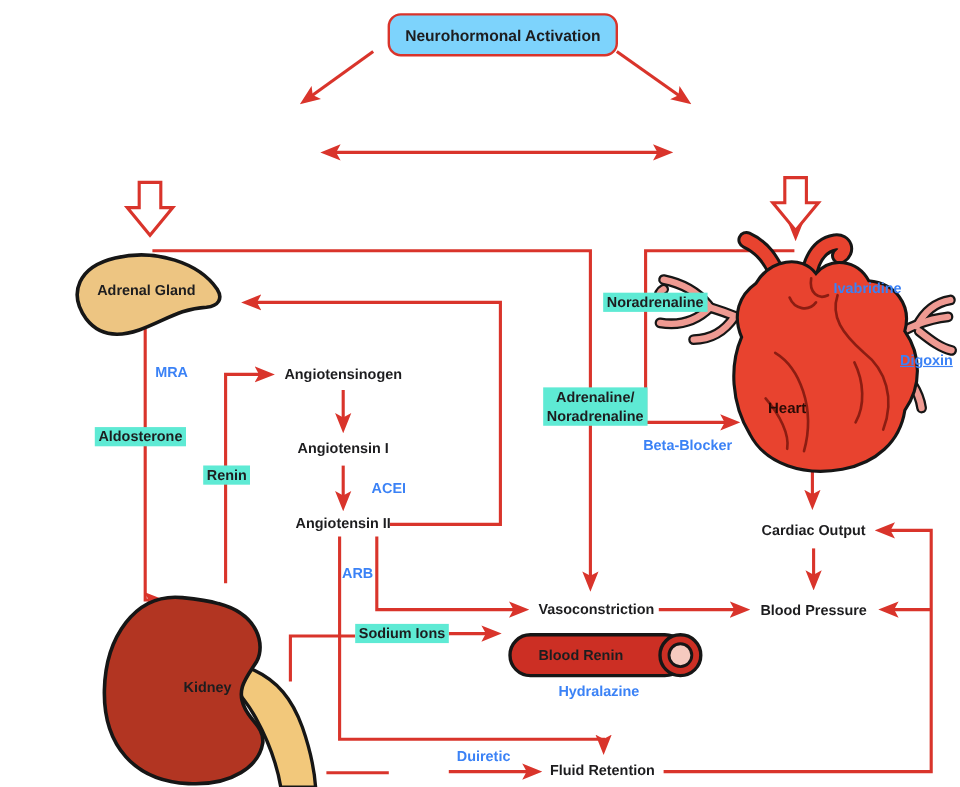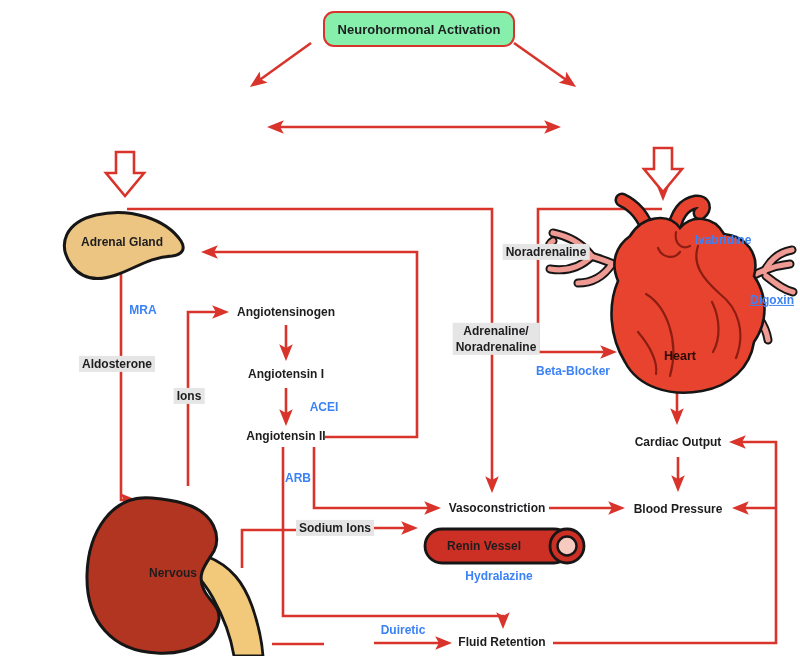--- a/index.html
+++ b/index.html
@@ -2,30 +2,30 @@
 <html><head>
 <meta charset="utf-8">
 <style>
   html,body{margin:0;padding:0;background:#ffffff;}
   #stage{
     position:relative;width:800px;height:656px;background:#ffffff;overflow:hidden;
     font-family:"Liberation Sans",sans-serif;
   }
   #wires{position:absolute;left:0;top:0;}
   .box{
-    position:absolute;border:2.5px solid #d9342b;border-radius:11px;background:#86efac;
+    position:absolute;border:2.5px solid #d9342b;border-radius:11px;background:#7dd3fc;
     display:flex;align-items:center;justify-content:center;
     font-weight:bold;font-size:13px;color:#1d1d1f;text-align:center;
   }
   .lbl{
     position:absolute;transform:translate(-50%,-50%);
     font-weight:bold;font-size:12px;color:#1d1d1f;white-space:nowrap;text-align:center;
     line-height:1.35;
   }
-  .lbl.bg{background:#e5e5e5;padding:0 3px;}
+  .lbl.bg{background:#5eead4;padding:0 3px;}
   .lbl.two{white-space:pre-line;}
   .drug{color:#3b82f6;}
   .heart-txt{color:#2a0b06;font-size:12.5px;}
 </style>
 </head>
 <body>
 
 <div id="stage">
 
   <svg id="wires" width="800" height="656" viewBox="0 0 800 656">
@@ -151,36 +151,36 @@
   <div class="box" style="left:323px;top:11px;width:188px;height:32px;">
     <span>Neurohormonal Activation</span>
   </div>
 
   <div class="lbl bg" style="left:546px;top:252px;">Noradrenaline</div>
   <div class="lbl bg two" style="left:496px;top:339px;">Adrenaline/
 Noradrenaline</div>
   <div class="lbl" style="left:286px;top:312px;">Angiotensinogen</div>
   <div class="lbl" style="left:286px;top:374px;">Angiotensin I</div>
   <div class="lbl" style="left:286px;top:436px;">Angiotensin II</div>
-  <div class="lbl bg" style="left:189px;top:396px;">Ions</div>
+  <div class="lbl bg" style="left:189px;top:396px;">Renin</div>
   <div class="lbl bg" style="left:117px;top:364px;">Aldosterone</div>
   <div class="lbl bg" style="left:335px;top:528px;">Sodium Ions</div>
   <div class="lbl bg" style="left:349px;top:642px;margin-top:36px;">Water</div>
   <div class="lbl" style="left:497px;top:508px;">Vasoconstriction</div>
   <div class="lbl" style="left:502px;top:642px;">Fluid Retention</div>
   <div class="lbl" style="left:678px;top:442px;">Cardiac Output</div>
   <div class="lbl" style="left:678px;top:509px;">Blood Pressure</div>
 
   <div class="lbl drug" style="left:143px;top:310px;">MRA</div>
   <div class="lbl drug" style="left:313px;top:407px;margin-left:11px;">ACEI</div>
   <div class="lbl drug" style="left:298px;top:478px;">ARB</div>
   <div class="lbl drug" style="left:573px;top:371px;">Beta-Blocker</div>
   <div class="lbl drug" style="left:723px;top:240px;">Ivabridine</div>
   <div class="lbl drug" style="left:772px;top:300px;text-decoration:underline;">Digoxin</div>
   <div class="lbl drug" style="left:499px;top:576px;">Hydralazine</div>
   <div class="lbl drug" style="left:403px;top:630px;">Duiretic</div>
 
   <div class="lbl" style="left:122px;top:242px;">Adrenal Gland</div>
-  <div class="lbl heart-txt" style="left:680px;top:341px;margin-top:15px;">Heart</div>
-  <div class="lbl" style="left:173px;top:573px;">Nervous</div>
-  <div class="lbl" style="left:484px;top:546px;">Renin Vessel</div>
+  <div class="lbl heart-txt" style="left:656px;top:341px;">Heart</div>
+  <div class="lbl" style="left:173px;top:573px;">Kidney</div>
+  <div class="lbl" style="left:484px;top:546px;">Blood Renin</div>
 
 </div>
 
 </body></html>

